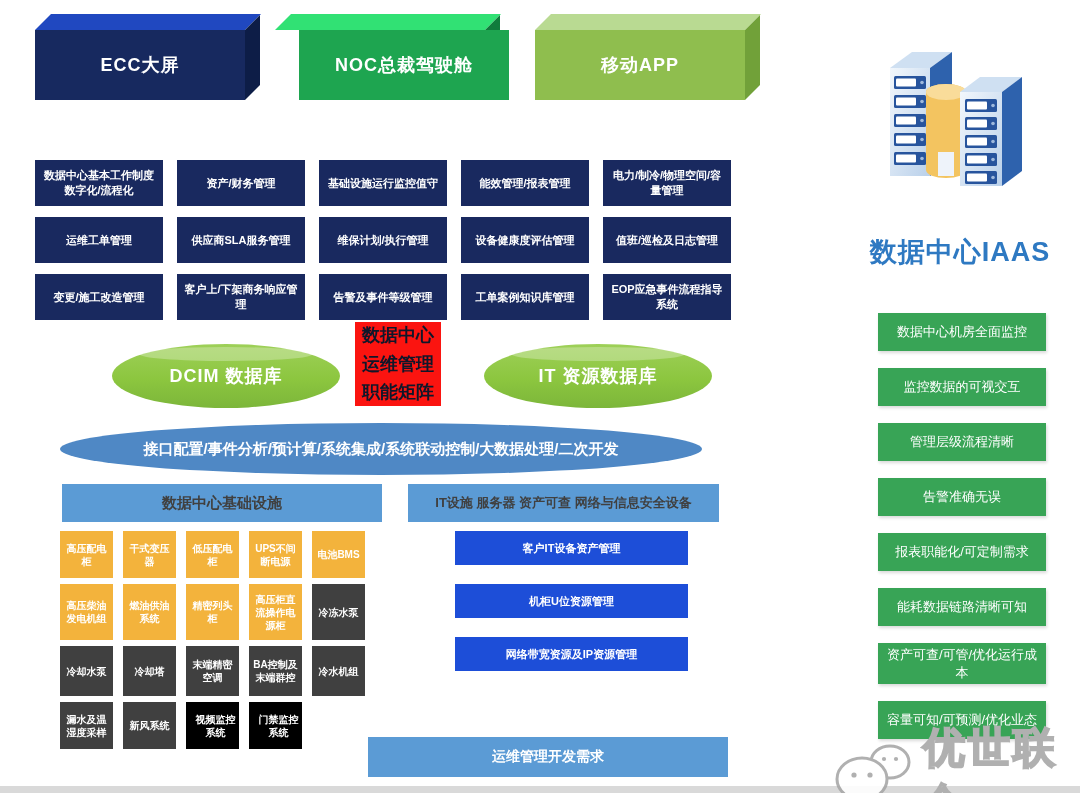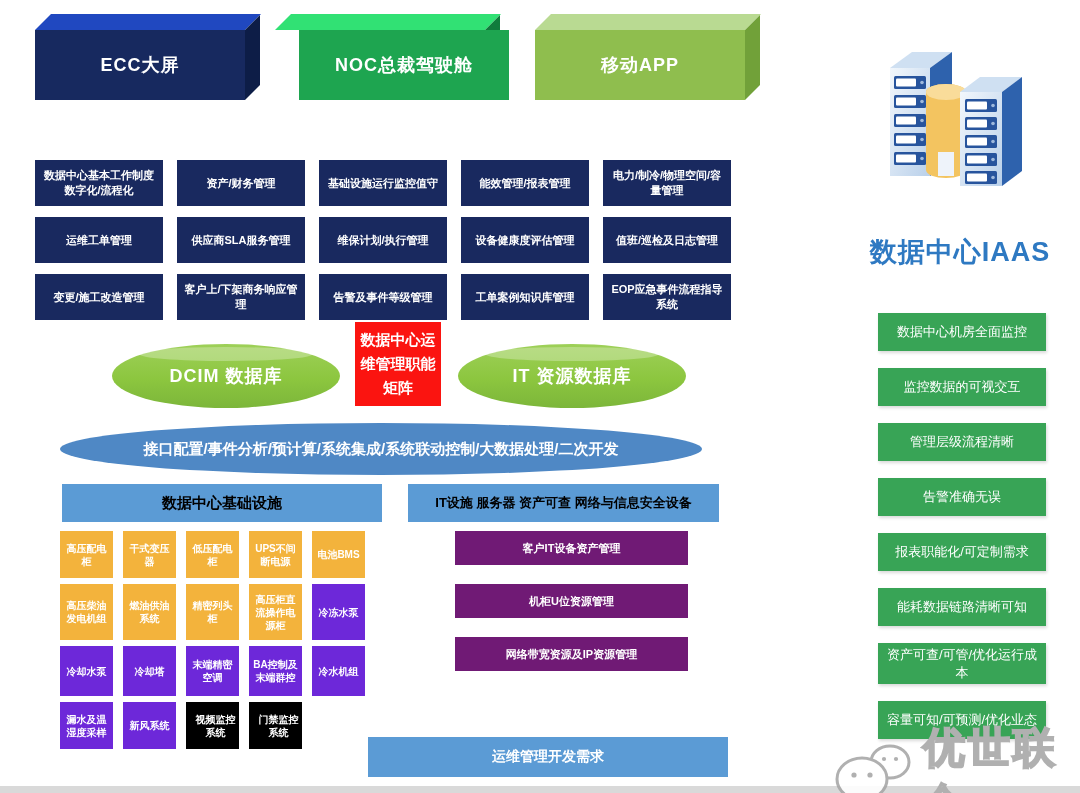--- a/index.html
+++ b/index.html
@@ -45,77 +45,77 @@
   .ncell {
     height: 46px; background: #19295f; color: #ffffff;
     font-size: 11px; font-weight: bold; line-height: 1.35;
     display: flex; align-items: center; justify-content: center;
     text-align: center; padding: 2px 5px;
   }
 
   
   .red-box {
     position: absolute; left: 355px; top: 322px; width: 86px; height: 84px;
-    background: #fb1410; color: #ffffff; font-size: 15px; font-weight: bold;
+    background: #fb1410; color: #0f172a; font-size: 18px; font-weight: bold;
     display: flex; align-items: center; justify-content: center; text-align: center;
     line-height: 1.6; padding: 1px; z-index: 3;
   }
   .cylinder {
     position: absolute; top: 344px; width: 228px; height: 64px;
     background: linear-gradient(#9ed058 0%, #8cc63f 55%, #7cb63a 100%);
     border-radius: 50% / 50%;
     display: flex; align-items: center; justify-content: center;
     color: #fff; font-size: 18px; font-weight: bold; letter-spacing: 1px; z-index: 2;
   }
   .cylinder::before {
     content: ""; position: absolute; top: 3px; left: 12%; right: 12%; height: 14px;
     border-radius: 50%; background: rgba(255,255,255,0.28);
   }
   .cyl-left { left: 112px; }
-  .cyl-right { left: 458px; }
+  .cyl-right { left: 484px; }
 
   .ellipse-bar {
     position: absolute; left: 60px; top: 423px; width: 642px; height: 52px;
     background: #4f88c5; border-radius: 50%;
     display: flex; align-items: center; justify-content: center;
     color: #ffffff; font-size: 15px; font-weight: bold;
   }
 
   
   .sec-header {
     position: absolute; top: 484px; height: 38px; background: #5b9bd5;
     display: flex; align-items: center; justify-content: center;
-    color: #000000; font-weight: bold;
+    color: #404040; font-weight: bold;
   }
   .sec-header.left { left: 62px; width: 320px; font-size: 15px; }
   .sec-header.right { left: 408px; width: 311px; font-size: 13px; }
 
   
   .facility-grid {
     position: absolute; left: 60px; top: 531px; width: 305px;
     display: grid; grid-template-columns: repeat(5, 53px);
     grid-template-rows: 47px 56px 50px 47px;
     column-gap: 10px; row-gap: 6px;
   }
   .fcell {
     color: #fff; font-size: 10px; font-weight: bold; line-height: 1.3;
     display: flex; align-items: center; justify-content: center;
     text-align: center; padding: 2px; word-break: break-all;
   }
   .fcell.orange { background: #f3b33c; }
-  .fcell.cyan   { background: #6d28d9; }
+  .fcell.cyan   { background: #404040; }
   .fcell.purple { background: #000000; padding-left: 8px; }
 
   
   .teal-list {
     position: absolute; left: 455px; top: 531px; width: 233px;
     display: flex; flex-direction: column; gap: 19px;
   }
   .tcell {
-    height: 34px; background: #701a75; color: #fff;
+    height: 34px; background: #1d4ed8; color: #fff;
     font-size: 11px; font-weight: bold;
     display: flex; align-items: center; justify-content: center; text-align: center;
   }
 
   .dev-req {
     position: absolute; left: 368px; top: 737px; width: 360px; height: 40px;
     background: #5b9bd5; color: #fff; font-size: 14px; font-weight: bold;
     display: flex; align-items: center; justify-content: center;
   }
 

